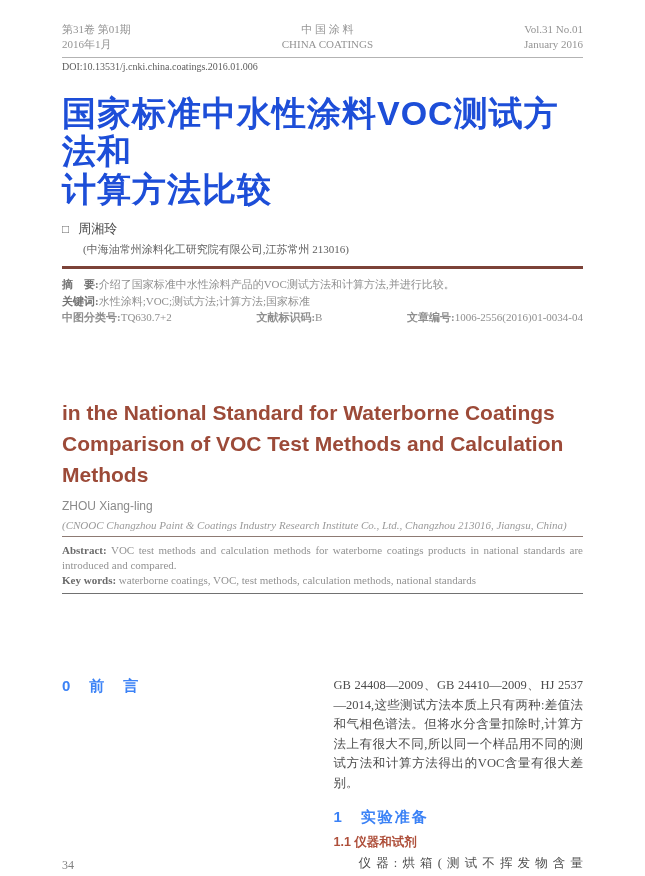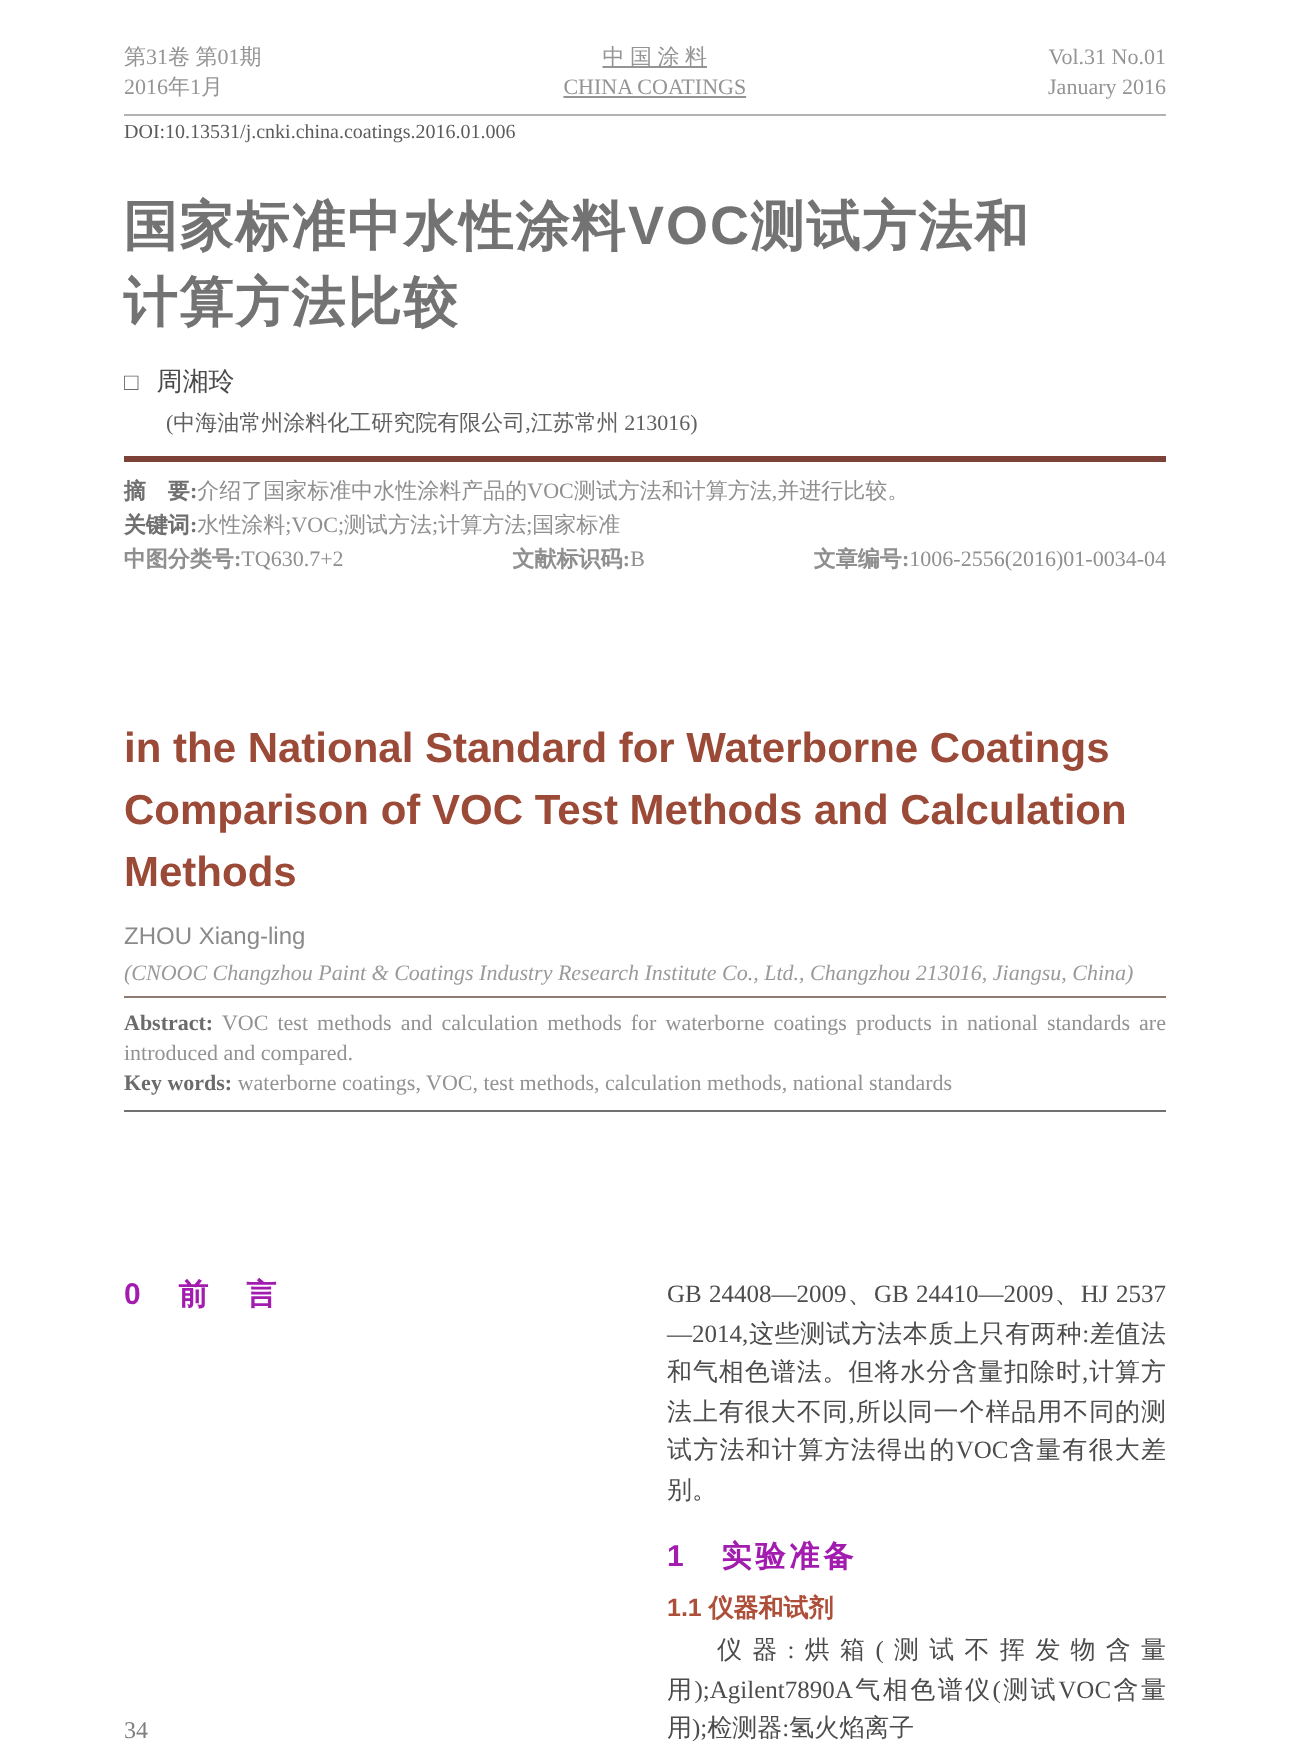--- a/index.html
+++ b/index.html
@@ -5,27 +5,27 @@
   html,body{margin:0;padding:0;}
   body{
     width:645px;height:876px;background:#ffffff;position:relative;overflow:hidden;
     font-family:"Liberation Serif",serif;color:#4f4f4f;
   }
   .content{padding:22px 62px 0 62px;}
 
   
   .jheader{display:flex;justify-content:space-between;border-bottom:1px solid #b3b3b3;
     padding-bottom:5px;font-size:11px;line-height:15px;color:#949494;}
-  .jheader .c{text-align:center;text-decoration:underline;}
+  .jheader .c{text-align:center;}
   .jheader .r{text-align:right;}
   .doi{font-size:10px;color:#5c5c5c;margin-top:3px;}
 
   
   .title-cn{margin-top:22px;font-family:"Liberation Sans",sans-serif;font-weight:bold;
-    font-size:27px;line-height:38px;color:#737373;letter-spacing:1px;}
+    font-size:34px;line-height:38px;color:#1d4ed8;letter-spacing:1px;}
   .author-line{margin-top:12px;font-size:13px;color:#4a4a4a;}
   .author-line .marker{margin-right:9px;color:#6a6a6a;font-size:12px;}
   .affil-cn{margin-top:4px;margin-left:21px;font-size:11px;color:#606060;}
   .rule-thick{margin-top:9px;height:3px;background:#7c4238;}
 
   
   .meta-cn{margin-top:8px;font-size:11px;line-height:15.5px;color:#8f8f8f;}
   .meta-cn b{color:#707070;font-weight:bold;}
   .meta-row{display:flex;justify-content:space-between;font-size:11px;color:#8f8f8f;margin-top:1px;}
 
@@ -35,21 +35,21 @@
   .author-en{margin-top:9px;font-family:"Liberation Sans",sans-serif;font-size:12px;color:#8a8a8a;}
   .affil-en{margin-top:6px;font-size:11px;font-style:italic;color:#9a9a9a;}
   .rule-thin1{margin-top:5px;height:1px;background:#8d7a73;}
   .meta-en{margin-top:6px;font-size:11px;line-height:15px;color:#929292;text-align:justify;}
   .meta-en b{color:#6b6b6b;}
   .rule-thin2{margin-top:5px;height:1px;background:#717171;}
 
   
   .columns{margin-top:82px;display:flex;gap:22px;}
   .col{flex:1;font-size:12.5px;line-height:19.5px;text-align:justify;color:#4c4c4c;}
-  .h-sec{font-family:"Liberation Sans",sans-serif;font-weight:bold;color:#a21caf;
+  .h-sec{font-family:"Liberation Sans",sans-serif;font-weight:bold;color:#3b82f6;
     font-size:15px;letter-spacing:2px;margin:0 0 6px 0;}
   .h-sub{font-family:"Liberation Sans",sans-serif;font-weight:bold;color:#ae4f3a;
     font-size:12.5px;margin:4px 0 2px 0;}
   .h-sec.mt{margin-top:14px;}
   .col p{margin:0;text-indent:2em;}
   .col p.cont{text-indent:0;}
 
   
   .pfooter{position:absolute;left:62px;top:858px;}
   .pfooter .pageno{font-size:12px;color:#7f7f7f;}

